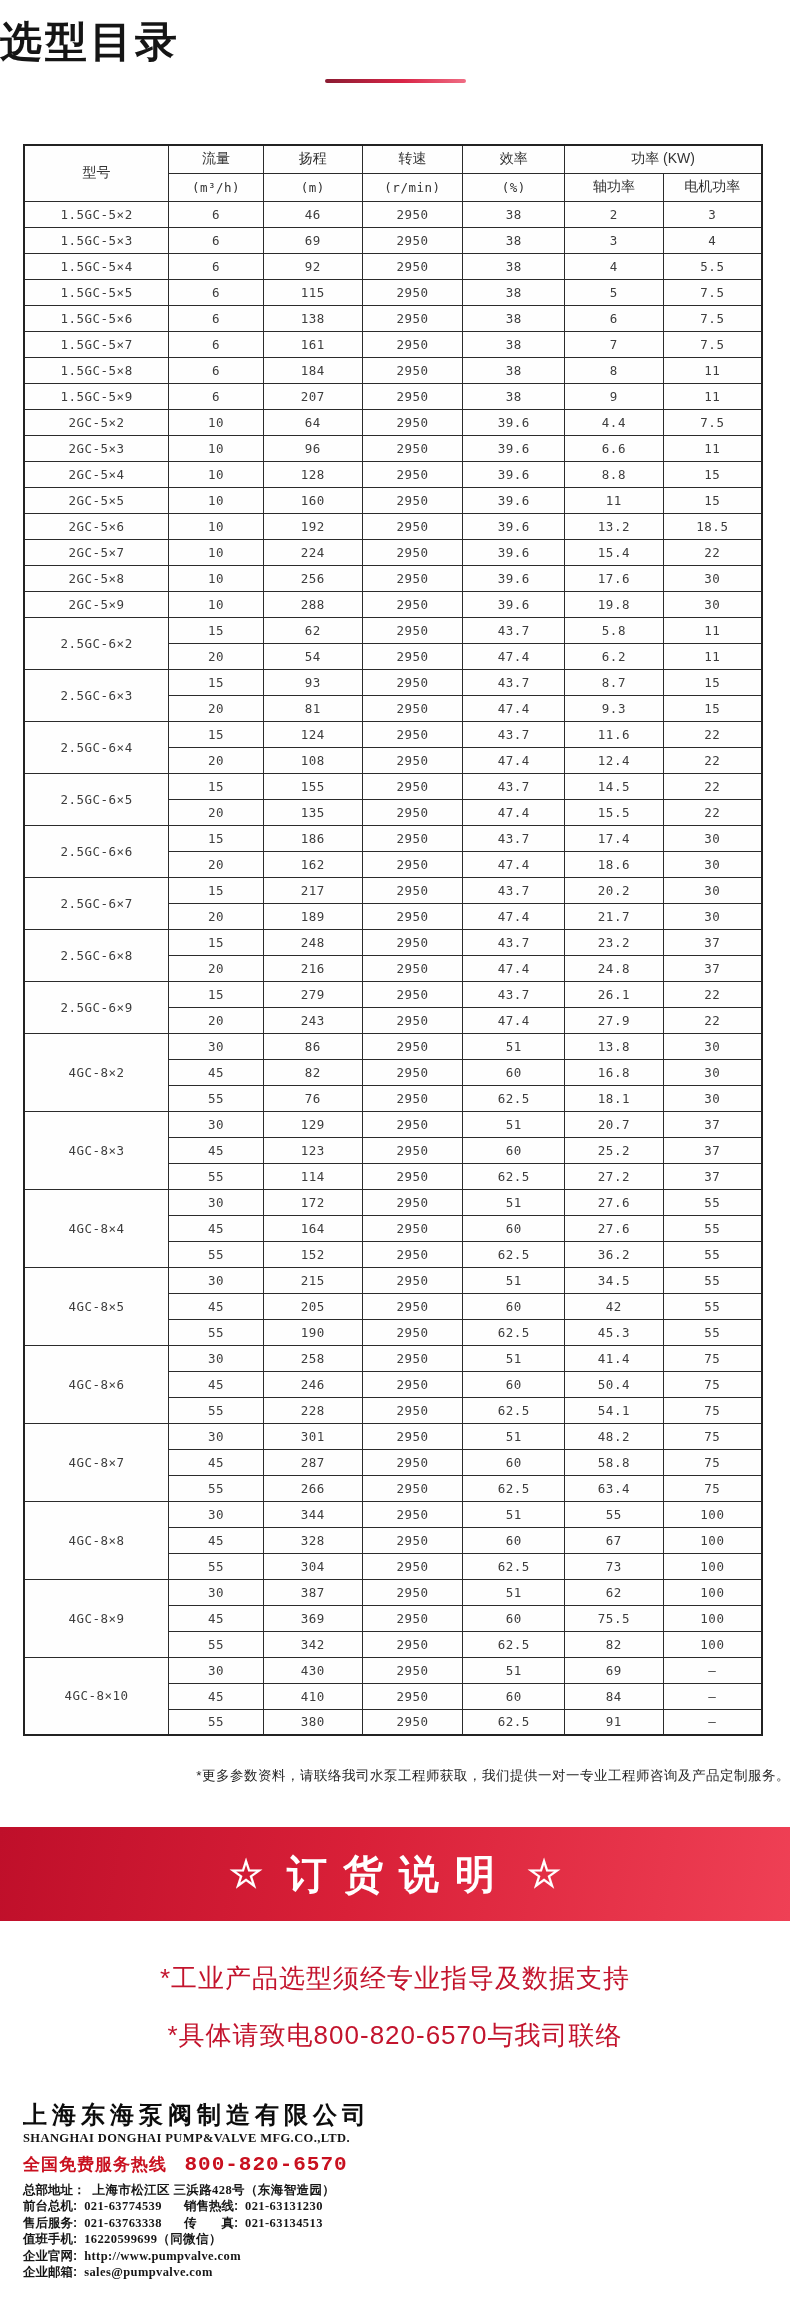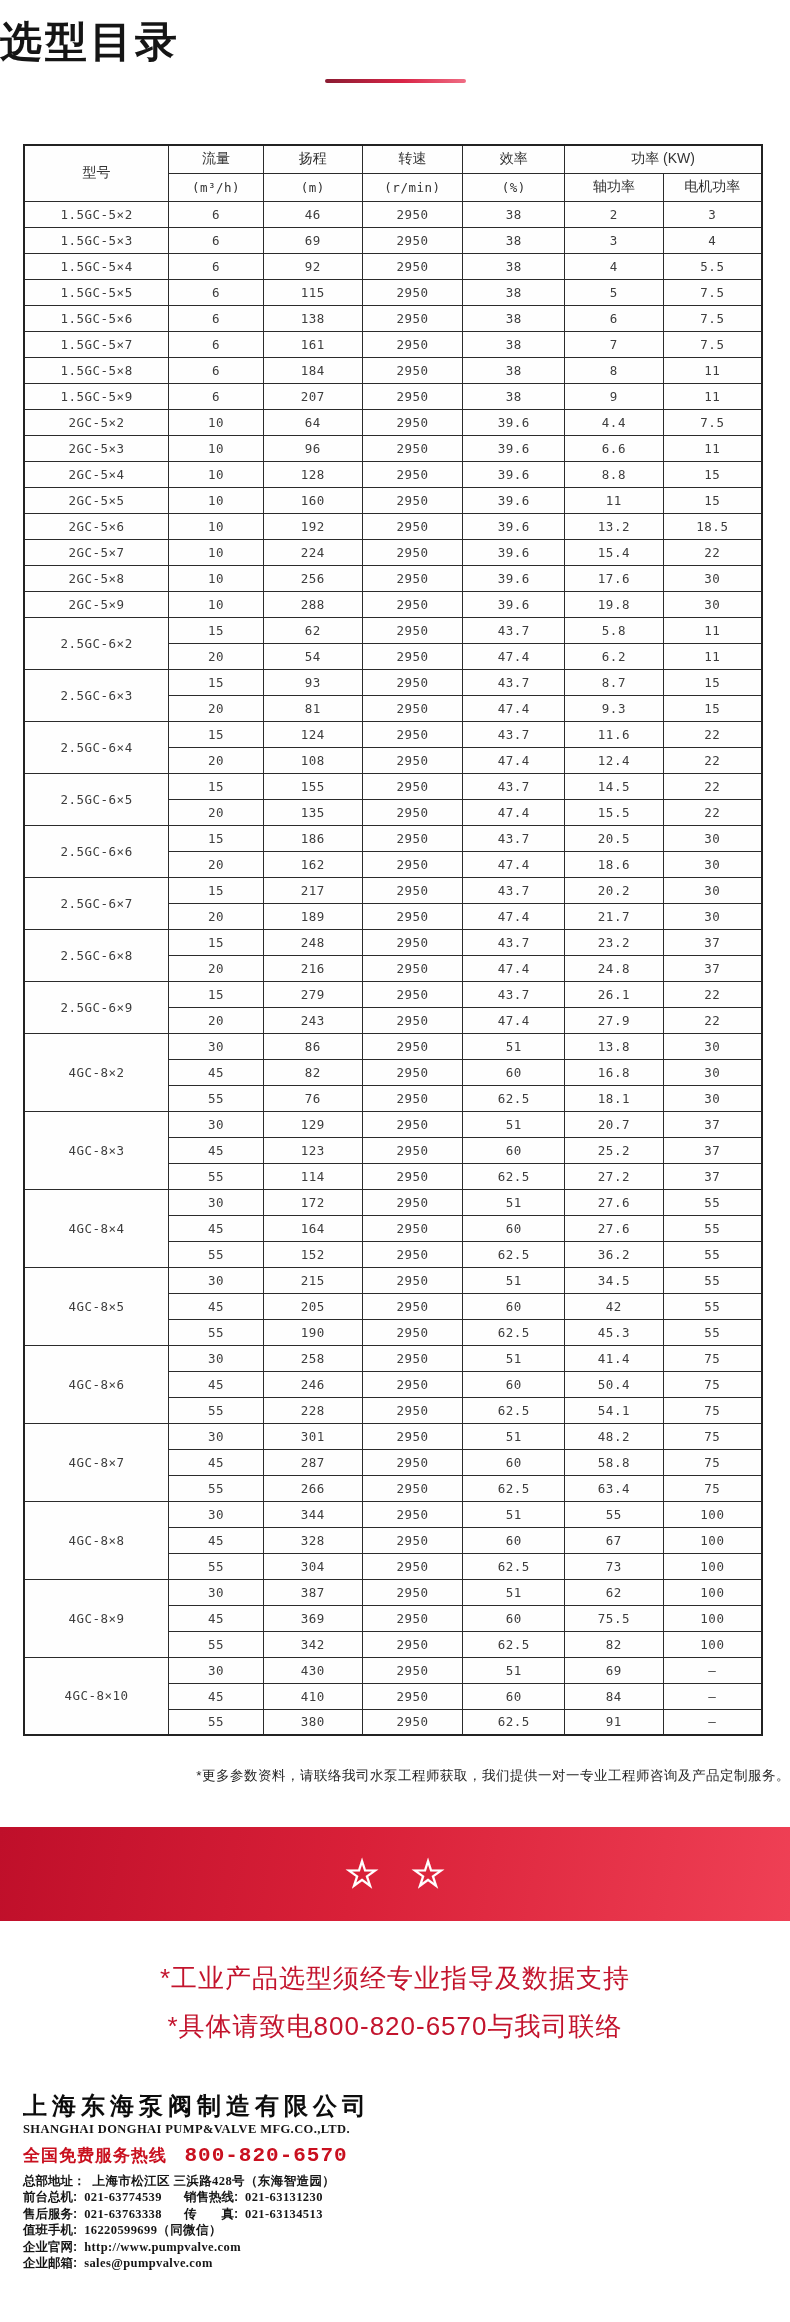--- a/index.html
+++ b/index.html
@@ -49,21 +49,21 @@
   .order-banner .banner-title {
     color: #fff; font-size: 40px; font-weight: bold; letter-spacing: 16px;
     text-indent: 8px;
   }
   
   .notices { margin-top: 40px; text-align: center; }
   .notice-line {
     font-size: 26px; font-weight: normal; color: #c3142d; line-height: 34px;
     letter-spacing: 1px;
   }
-  .notice-line + .notice-line { margin-top: 14px; text-align: center; }
+  .notice-line + .notice-line { margin-top: 23px; text-align: center; }
   
   .footer { margin-top: 48px; display: flex; padding-left: 23px; gap: 14px; }
   
   .photo {
     position: relative; width: 413px; height: 173px; overflow: hidden; flex: none;
     background: linear-gradient(#a9d4ec 0%, #cfe8f6 40%, #e9f4fa 62%, #eef6fb 100%);
     border: 1px solid #e2e2e2;
   }
   .ph-cloud { position: absolute; background: #fff; border-radius: 50%; filter: blur(5px); opacity: .85; }
   .ph-cloud.c1 { left: 300px; top: 4px; width: 90px; height: 22px; }
@@ -399,21 +399,21 @@
         <td>47.4</td>
         <td>15.5</td>
         <td>22</td>
       </tr>
       <tr>
         <td rowspan="2" class="model">2.5GC-6×6</td>
         <td>15</td>
         <td>186</td>
         <td>2950</td>
         <td>43.7</td>
-        <td>20.5</td>
+        <td>17.4</td>
         <td>30</td>
       </tr>
       <tr>
         <td>20</td>
         <td>162</td>
         <td>2950</td>
         <td>47.4</td>
         <td>18.6</td>
         <td>30</td>
       </tr>
@@ -693,20 +693,21 @@
         <td>91</td>
         <td>–</td>
       </tr>
     </tbody>
 </table>
 
 <p class="footnote">*更多参数资料，请联络我司水泵工程师获取，我们提供一对一专业工程师咨询及产品定制服务。</p>
 
 <div class="order-banner">
   <span class="star">☆</span>
+  <span class="banner-title">订货说明</span>
   <span class="star">☆</span>
 </div>
 
 <div class="notices">
   <div class="notice-line">*工业产品选型须经专业指导及数据支持</div>
   <div class="notice-line">*具体请致电800-820-6570与我司联络</div>
 </div>
 
 <div class="footer">
   <div class="info">

